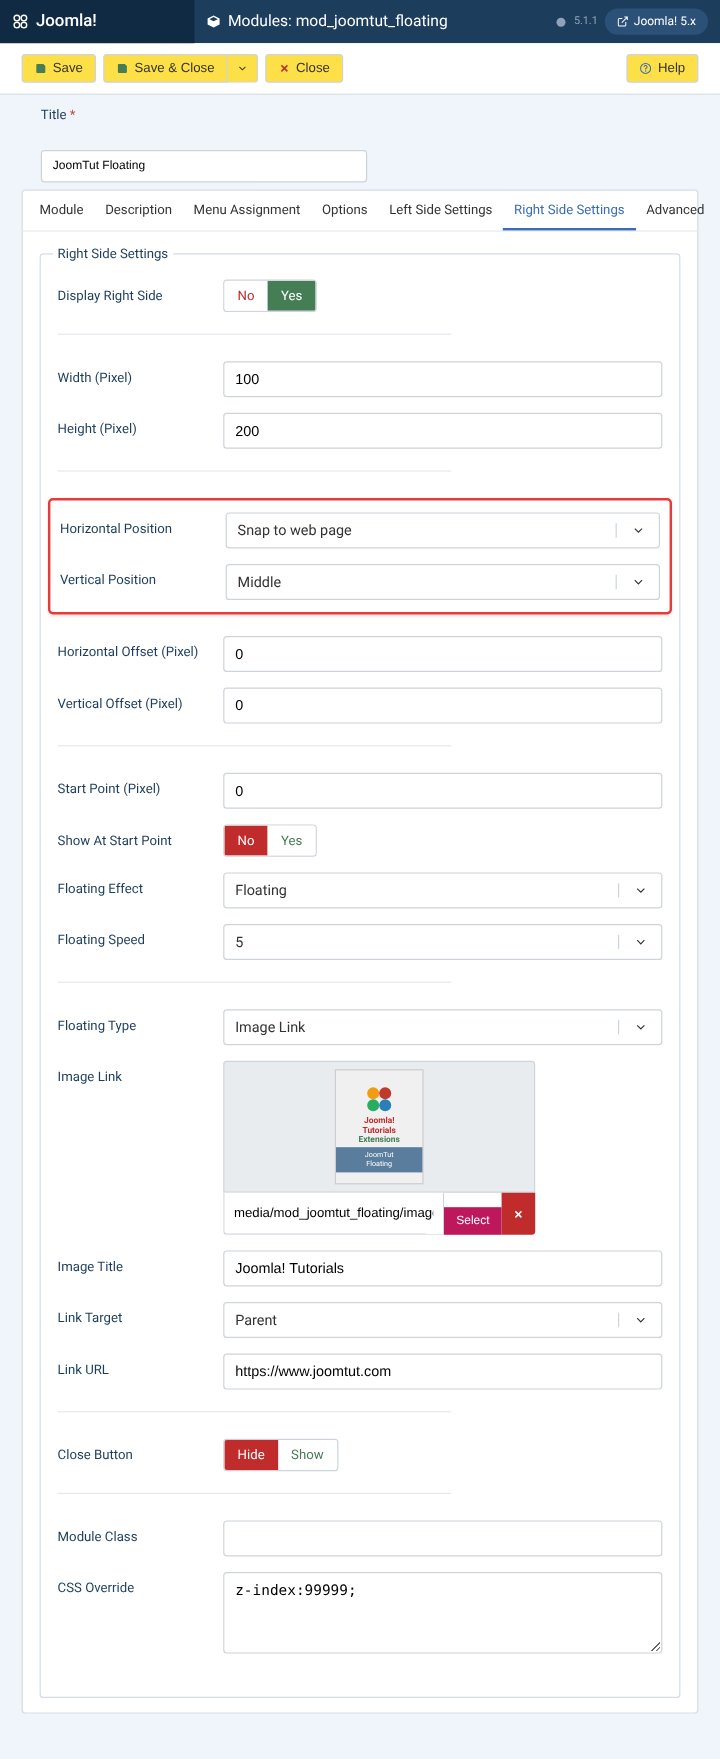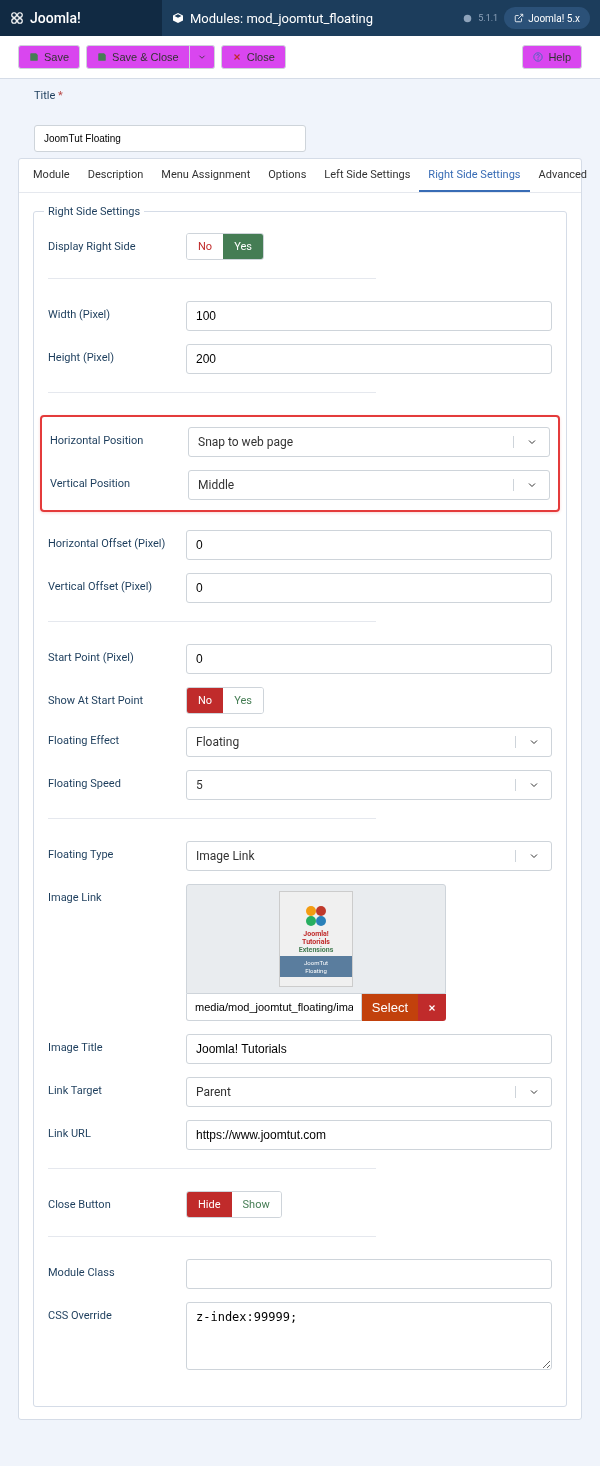--- a/index.html
+++ b/index.html
@@ -8,21 +8,21 @@
 .logo-area { width: 162px; height: 36px; display: flex; align-items: center; padding-left: 10px; background: #112a43; }
 .logo-area svg { margin-right: 6px; }
 .logo-text { font-size: 14px; font-weight: 500; }
 .module-title { flex: 1; display: flex; align-items: center; padding-left: 10px; font-size: 13px; }
 .module-title svg { margin-right: 6px; }
 .top-right { display: flex; align-items: center; padding-right: 10px; gap: 6px; }
 .version-text { color: #8ea3bb; font-size: 9px; }
 .site-btn { background: #2b5178; border-radius: 14px; height: 22px; display: flex; align-items: center; padding: 0 10px; color: #fff; font-size: 10px; }
 .site-btn svg { margin-right: 4px; }
 .toolbar { background: #fff; border-bottom: 1px solid #d5dce7; padding: 9px 18px; display: flex; gap: 6px; align-items: center; }
-.btn { border: 1px solid #ced4da; background: #d946ef; padding: 5px 10px; border-radius: 3px; font-size: 11px; display: inline-flex; align-items: center; gap: 5px; cursor: pointer; color: #333; }
+.btn { border: 1px solid #ced4da; background: #fde047; padding: 5px 10px; border-radius: 3px; font-size: 11px; display: inline-flex; align-items: center; gap: 5px; cursor: pointer; color: #333; }
 .btn svg { width: 10px; height: 10px; }
 .btn-group { display: flex; }
 .btn-group .btn:first-child { border-top-right-radius: 0; border-bottom-right-radius: 0; }
 .btn-group .btn:last-child { border-top-left-radius: 0; border-bottom-left-radius: 0; border-left: 0; padding: 5px 7px; }
 .spacer { flex: 1; }
 .title-area { padding: 10px 34px 6px; }
 .title-label { color: #1c3d5c; font-size: 11px; }
 .title-label .req { color: #b94a48; }
 .title-input { margin-top: 23px; width: 272px; border: 1px solid #ced4da; border-radius: 3px; padding: 7px 9px; font-size: 10px; background: #fff; }
 .panel { background: #fff; margin: 0 18px 18px; border: 1px solid #d5dce7; border-radius: 3px; }
@@ -44,21 +44,21 @@
 .toggle .opt-no { color: #c02b2b; background: #fff; }
 .toggle .opt-yes-sel { background: #457d54; color: #fff; }
 .toggle .opt-no-sel { background: #c02b2b; color: #fff; }
 .toggle .opt-yes { color: #457d54; background: #fff; }
 .divider { border-top: 1px solid #e5e8ee; margin: 18px 0 22px; width: 65%; }
 .highlight-box { border: 2px solid #e43b3b; border-radius: 4px; padding: 10px 8px; margin: 10px -8px 18px; box-shadow: 0 1px 3px rgba(228,59,59,0.2); }
 .image-preview { background: #e9ecef; border: 1px solid #ced4da; border-radius: 3px 3px 0 0; padding: 6px; display: flex; justify-content: center; width: 260px; }
 .image-preview-box { background: #f0f0f0; width: 74px; height: 96px; display: flex; flex-direction: column; align-items: center; justify-content: center; border: 1px solid #ccc; }
 .image-path-row { display: flex; width: 260px; }
 .image-path-input { flex: 1; border: 1px solid #ced4da; border-top: none; border-radius: 0 0 0 3px; padding: 6px 8px; font-size: 11px; background: #fff; min-width: 0; }
-.btn-select { background: #c2410c; color: #fff; padding: 6px 10px; font-size: 13px; border: none; }
+.btn-select { background: #be185d; color: #fff; padding: 6px 10px; font-size: 10px; border: none; margin-top: 12px; }
 .btn-clear { background: #c02b2b; color: #fff; padding: 6px 9px; border: none; border-radius: 0 0 3px 0; display: flex; align-items: center; justify-content: center; }
 .jlogo { width: 30px; height: 30px; }
 .img-text1 { font-size: 7px; color: #c02b2b; font-weight: bold; text-align: center; line-height: 1.1; }
 .img-text1 span { color: #457d54; }
 .img-text2 { background: #5a7d9e; color: #fff; font-size: 6px; padding: 3px 0; text-align: center; width: 100%; margin-top: 2px; line-height: 1.2; }
 </style>
 </head>
 <body>
 
 <div class="topbar">

